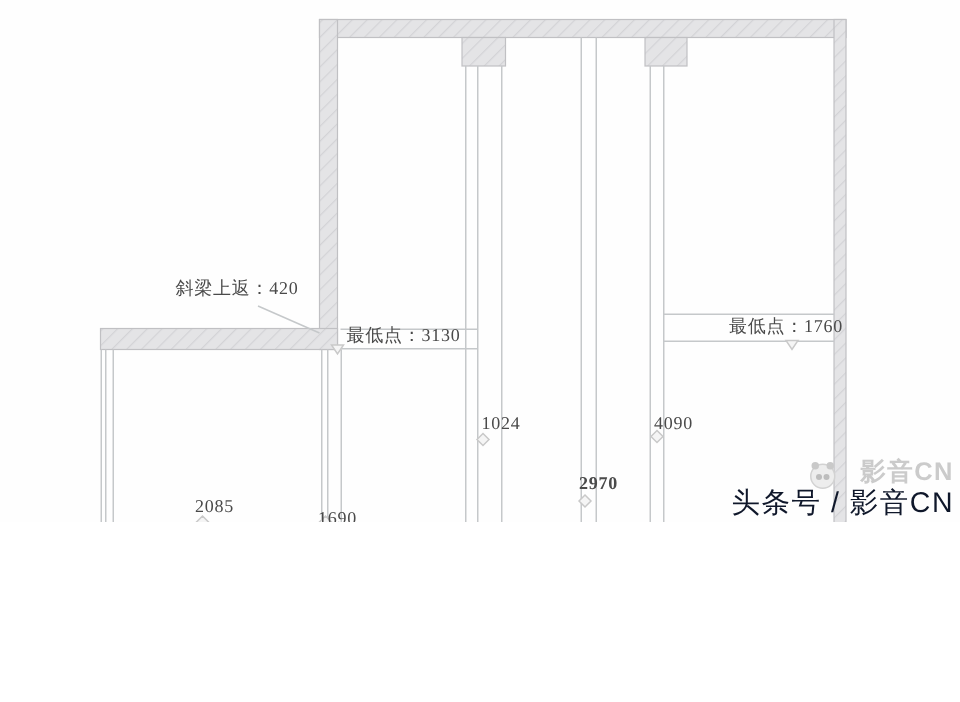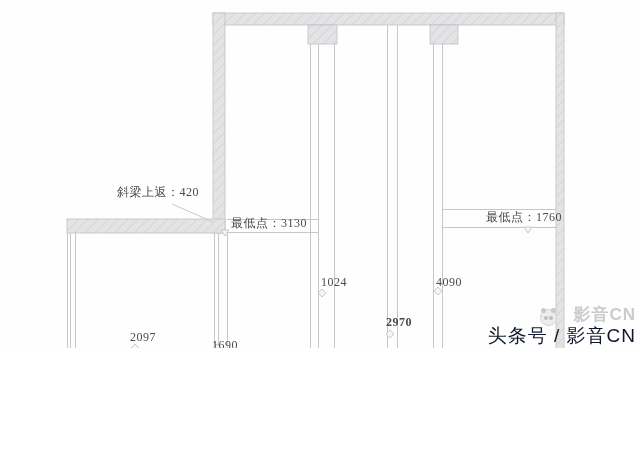--- a/index.html
+++ b/index.html
@@ -106,21 +106,21 @@
   <div class="lbl" style="left:231px;top:217px;">最低点：3130</div>
 
   <div class="lbl" style="left:486px;top:211px;">最低点：1760</div>
 
   <div class="lbl" style="left:321px;top:276px;">1024</div>
 
   <div class="lbl" style="left:436px;top:276px;">4090</div>
 
   <div class="lbl" style="left:386px;top:316px;font-weight:bold;">2970</div>
 
-  <div class="lbl" style="left:130px;top:331px;">2097</div>
+  <div class="lbl" style="left:130px;top:331px;">2085</div>
 
   <div class="lbl" style="left:212px;top:339px;">1690</div>
 
   <div class="watermark">
     <div class="wm-row1">
       <span class="panda">
         <span class="ear-l"></span>
           <span class="ear-r"></span>
       </span>
       <span class="wm-brand">影音CN</span>

